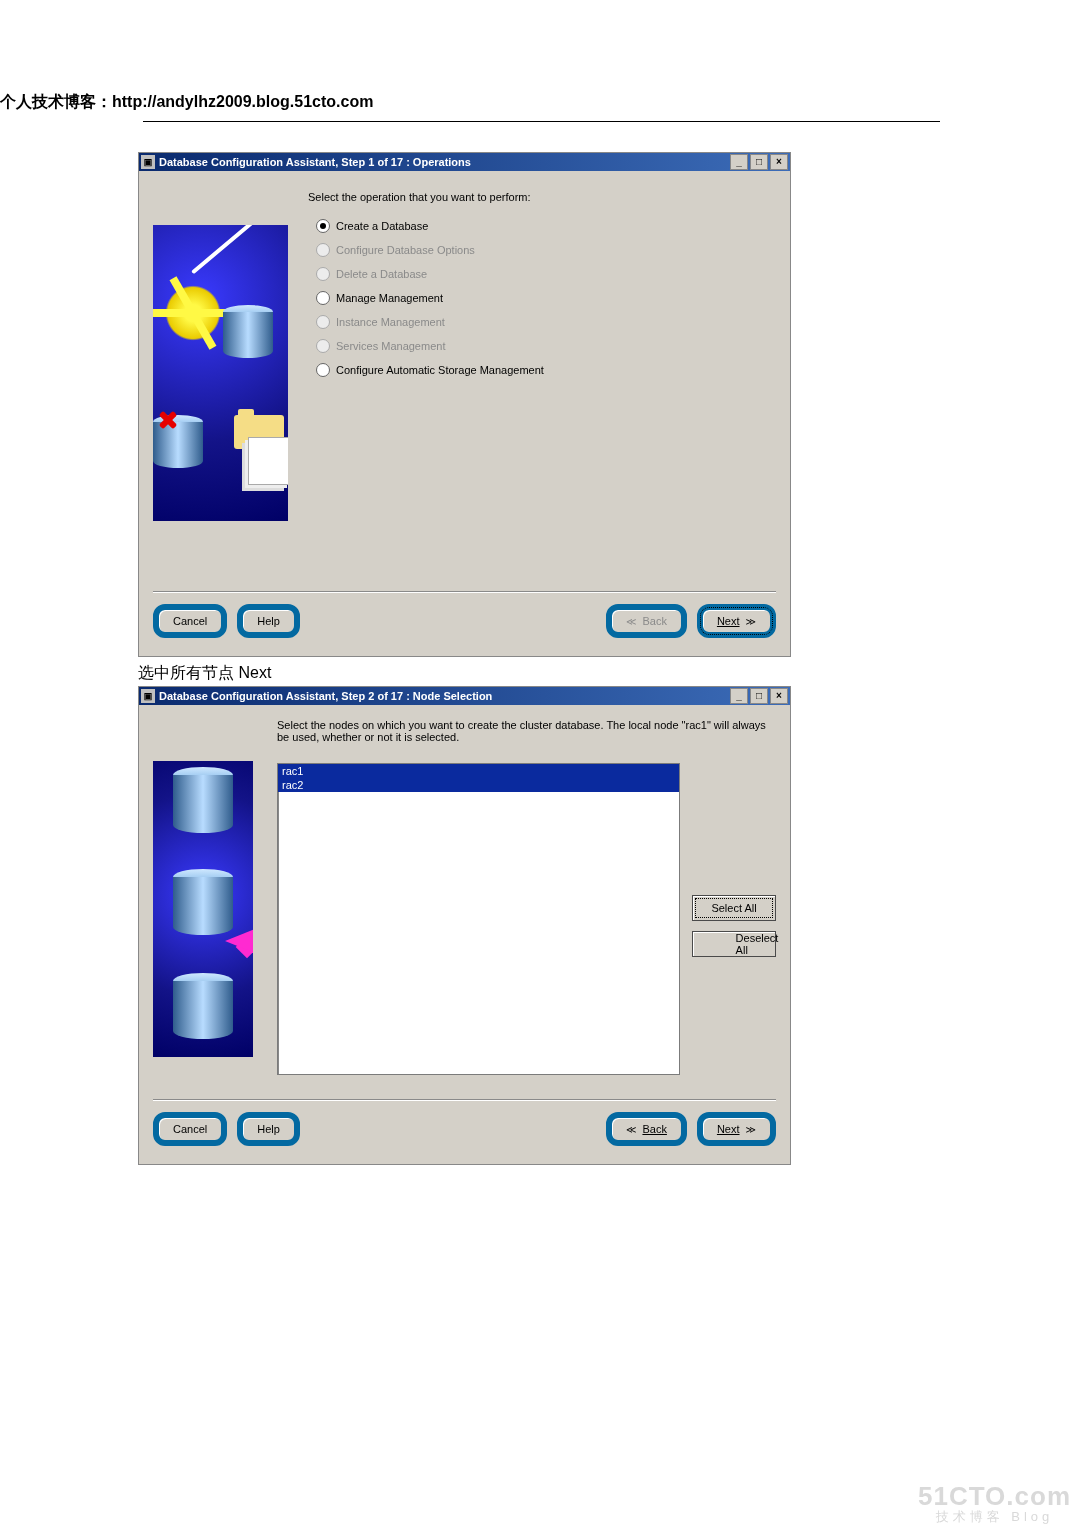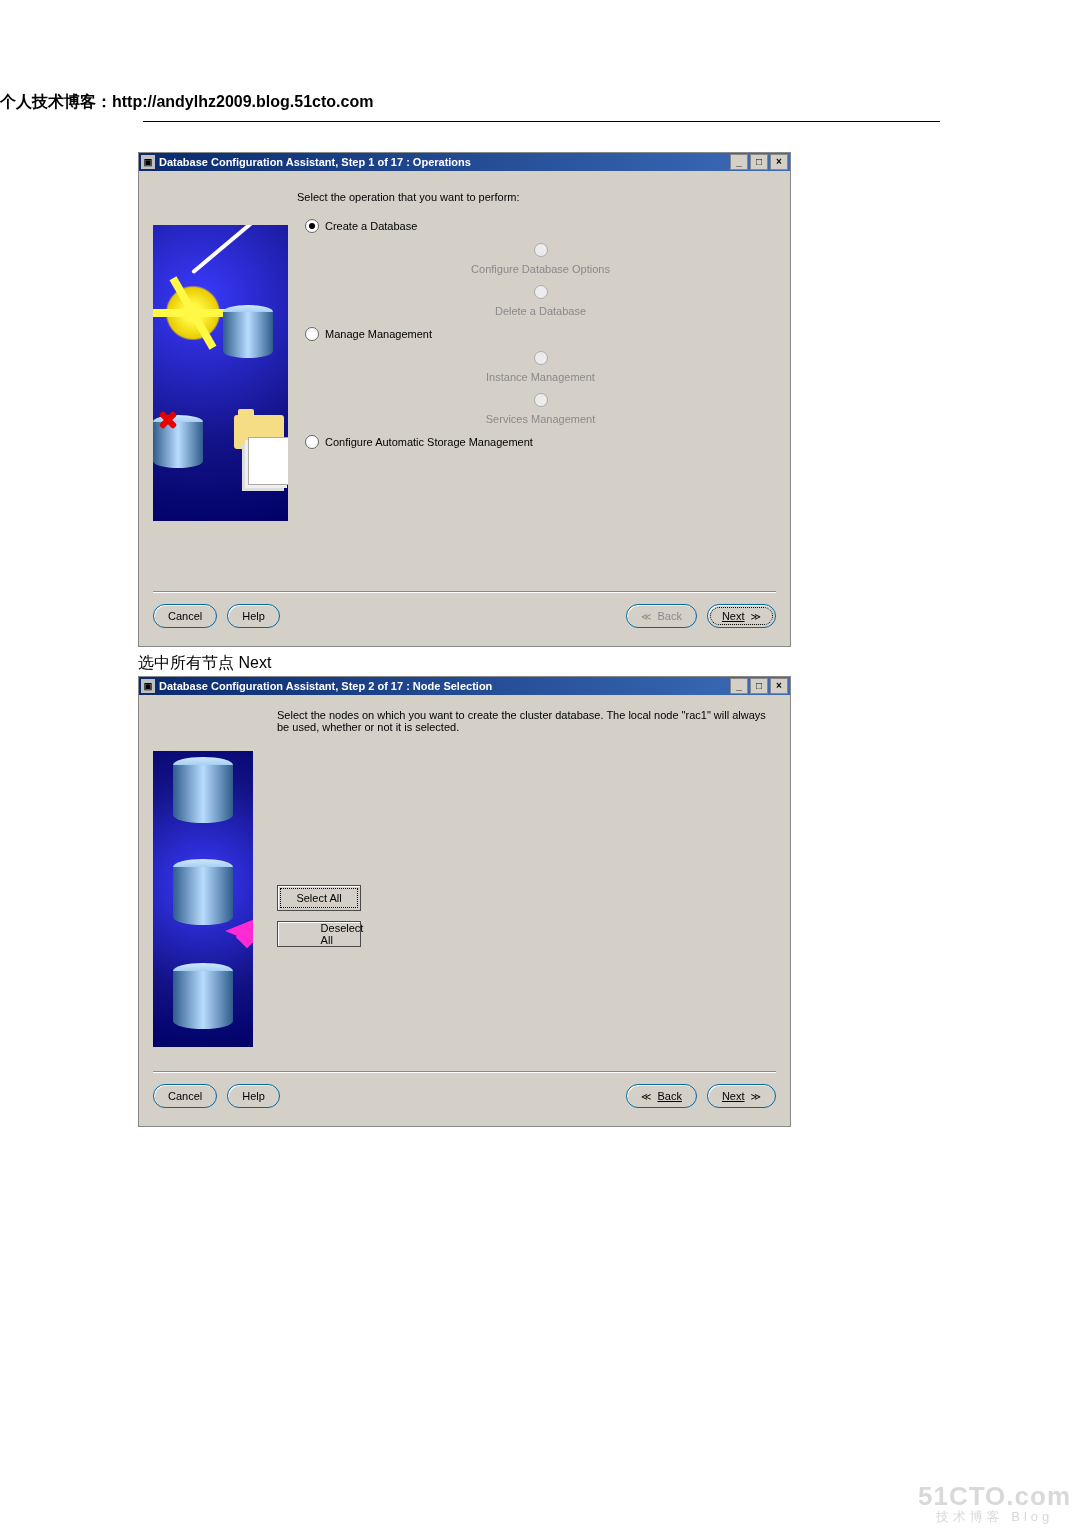--- a/index.html
+++ b/index.html
@@ -53,21 +53,21 @@
     color:#000;font-family:Arial;font-size:10px;line-height:1;
   }
 
   .dlg-body {
     background:#d4d0c8;
     padding:0;
   }
   .dlg-content {
     display:flex;
     padding: 14px 14px 10px 14px;
-    gap: 9px;
+    gap: 20px;
   }
   .side-graphic {
     width: 135px;
     height: 296px;
     background: radial-gradient(circle at 35% 25%, #3a3aff 0%, #131388 60%, #000066 100%);
     position:relative;
     flex:0 0 auto;
     margin-top: 40px;
     overflow:hidden;
   }
@@ -105,34 +105,34 @@
   .cylB .top{width:60px;height:16px;background:linear-gradient(#cfe8ff,#7eb5e6);border-radius:50%;}
   .cylB .body{width:60px;height:58px;background:linear-gradient(to right,#2f5c8c,#b8dcff,#2f5c8c);margin-top:-8px;border-bottom-left-radius:30px 8px;border-bottom-right-radius:30px 8px;}
   .cylB.c1{top:6px;} .cylB.c2{top:108px;} .cylB.c3{top:212px;}
   .arrow{position:absolute;right:-2px;top:168px;width:0;height:0;border-right:30px solid #ff2ad1;border-top:12px solid transparent;border-bottom:12px solid transparent;}
   .arrowstem{position:absolute;right:-2px;top:178px;width:16px;height:16px;background:#ff2ad1;transform:rotate(45deg);}
 
   .instr-area{flex:1; padding-top:6px;}
   .instr-text{margin-bottom:16px;color:#000;}
   .opt-list{display:flex;flex-direction:column;gap:10px;margin-left:8px;}
   .opt{display:flex;align-items:center;gap:6px;color:#000;}
-  .opt.disabled{color:#8a8a8a;flex-direction:column;}
+  .opt.disabled{color:#8a8a8a;}
   .radio{width:12px;height:12px;border:1px solid #666;border-radius:50%;background:#fff;display:inline-flex;align-items:center;justify-content:center;}
   .radio.sel::after{content:"";width:6px;height:6px;border-radius:50%;background:#000;}
   .opt.disabled .radio{border-color:#aaa;background:#ececec;}
 
   .divider{height:1px;background:#8a8a8a;margin:0 14px;box-shadow:0 1px 0 #fff;}
 
   .dlg-footer{
     display:flex;align-items:center;gap:10px;
     padding:12px 14px 18px 14px;
   }
   .spacer{flex:1;}
   .btn{
-    background:#d4d0c8;border:1px solid #0369a1;border-radius:12px;
+    background:#d4d0c8;border:6px solid #0369a1;border-radius:12px;
     height:22px;padding:0 14px;display:inline-flex;align-items:center;gap:6px;
     font-size:11px;color:#000;box-shadow:inset 1px 1px 0 #fff;
   }
   .btn.disabled{color:#8a8a8a;}
   .btn.default{outline:1px dotted #000;outline-offset:-4px;}
   .glyph{font-family:Arial;font-size:10px;color:inherit;}
 
   .caption-line{
     margin: 6px 0 2px 138px;
     font-size:16px;
@@ -276,20 +276,24 @@
         <div class="cylB c3">
             <div class="top"></div>
             <div class="body"></div>
           </div>
         <div class="arrowstem"></div>
         <div class="arrow"></div>
       </div>
       <div class="instr-area" style="padding-top:0;">
         <div class="instr-text nodesel-instr">Select the nodes on which you want to create the cluster database. The local node "rac1" will always be used, whether or not it is selected.</div>
         <div class="nodesel-main">
+          <div class="listbox">
+            <div class="item">rac1</div>
+            <div class="item">rac2</div>
+          </div>
           <div class="side-btns">
             <div class="sbtn">Select All</div>
             <div class="sbtn nooutline">Deselect All</div>
           </div>
         </div>
       </div>
     </div>
     <div style="height:14px;"></div>
     <div class="divider"></div>
     <div class="dlg-footer">

